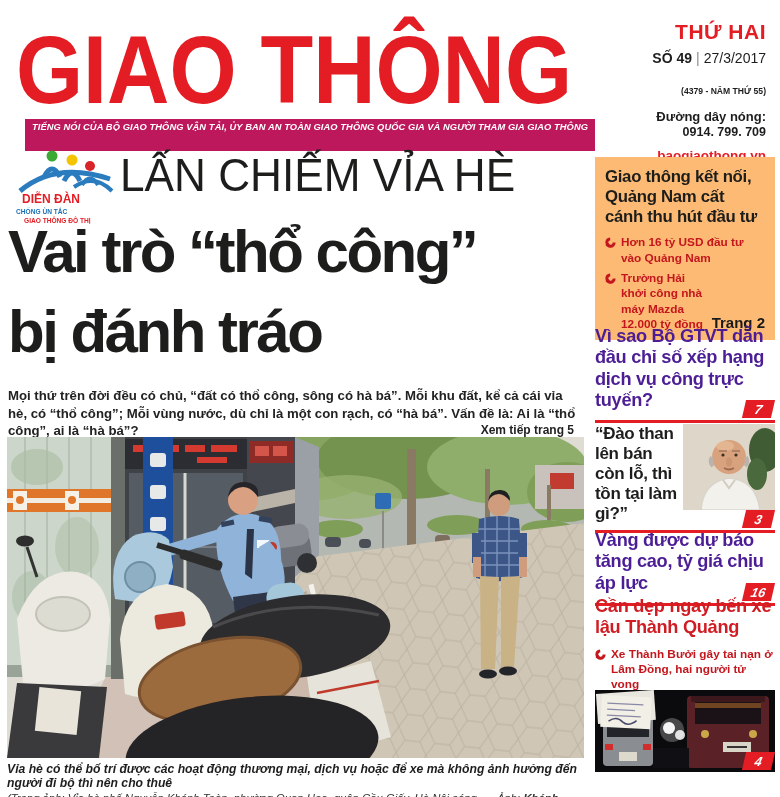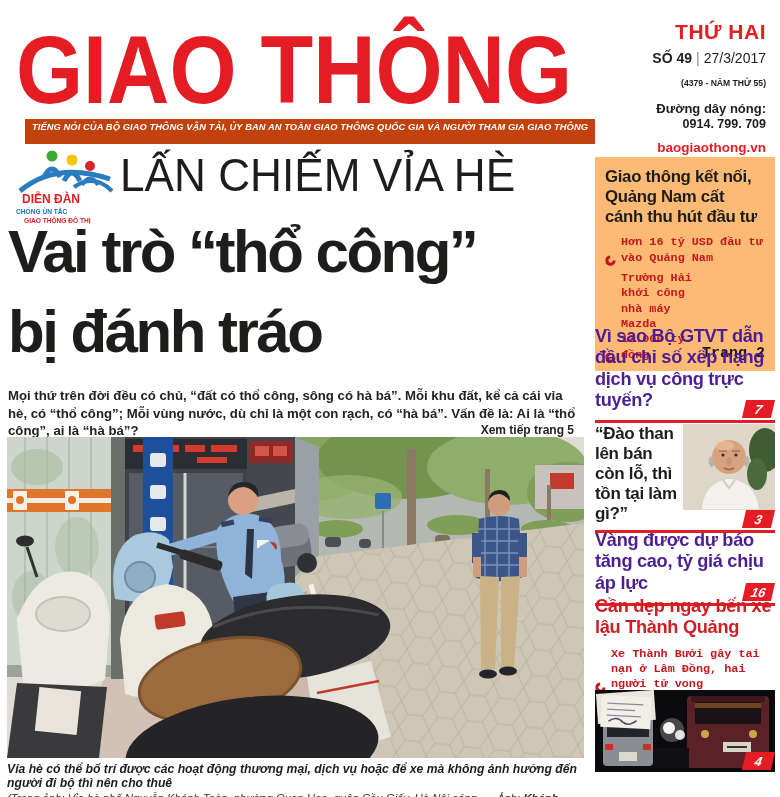--- a/index.html
+++ b/index.html
@@ -1,29 +1,29 @@
 <!DOCTYPE html>
 <html><head>
 <meta charset="utf-8">
 <style>
   html,body{margin:0;padding:0;background:#fff;}
   .page{position:relative;width:780px;height:797px;background:#fff;overflow:hidden;
         font-family:"Liberation Sans",sans-serif;color:#1d1d1b;}
 
   
   .logo-svg{position:absolute;left:16px;top:4px;}
-  .tagline-bar{position:absolute;left:25px;top:119px;width:570px;height:25px;background:#c2410c;
+  .tagline-bar{position:absolute;left:25px;top:119px;width:570px;height:32px;background:#be185d;
                color:#fff;font-size:9.3px;font-weight:bold;text-align:center;line-height:17px;
                letter-spacing:.1px;font-style:italic;}
   .hdr-right{position:absolute;left:598px;top:20px;width:168px;text-align:right;padding-right:6px;}
   .day{color:#e31d23;font-size:21px;font-weight:bold;letter-spacing:.5px;}
   .issue{margin-top:6px;font-size:14px;}
   .issue .no{font-weight:bold;}
   .issue .sep{color:#8b8b8b;margin:0 4px;font-weight:normal;}
-  .issue-note{font-size:8.6px;font-weight:bold;margin-top:12px;}
+  .issue-note{font-size:8.6px;font-weight:bold;margin-top:20px;}
   .hotline-label{margin-top:13px;font-size:13px;font-weight:bold;}
   .hotline-number{font-size:12.5px;font-weight:bold;margin-top:1px;}
   .website{font-size:13.5px;font-weight:bold;color:#e31d23;margin-top:9px;}
 
   
   .forum-badge{position:absolute;left:12px;top:145px;}
   .kicker{position:absolute;left:120px;top:148px;font-size:46px;white-space:nowrap;
           transform:scaleX(.96);transform-origin:left top;color:#1d1d1b;}
   .headline{position:absolute;left:8px;top:212px;font-size:60px;font-weight:bold;
             line-height:80px;letter-spacing:-2.5px;color:#1d1d1b;white-space:nowrap;}
@@ -36,22 +36,22 @@
   .cap2{display:flex;justify-content:space-between;font-size:11.3px;font-style:italic;
         color:#333;margin-top:2px;}
   .cap2 .credit b{font-weight:bold;}
 
   
   .sidebar{position:absolute;left:595px;top:0;width:180px;}
   .sb-abs{position:absolute;left:0;width:180px;}
   .sb-box{top:157px;background:#fdba74;padding:10px 10px 8px 10px;box-sizing:border-box;}
   .sb-box-title{font-size:16.8px;font-weight:bold;line-height:1.2;letter-spacing:-.3px;}
   .sb-bullets{margin-top:8px;display:flex;flex-direction:column;gap:5px;}
-  .sb-bullet{display:flex;align-items:flex-end;font-size:11.8px;font-weight:bold;
-             color:#c4161d;line-height:1.3;font-family:Liberation Mono, monospace;}
+  .sb-bullet{display:flex;align-items:flex-start;font-size:11.8px;font-weight:bold;
+             color:#c4161d;line-height:1.3;}
   .sb-bullet .arr{flex:0 0 11px;margin:2px 5px 0 0;}
   .trang{font-size:15px;font-weight:bold;color:#1a1a1a;margin-left:6px;white-space:nowrap;
          align-self:flex-end;}
   .sb-title{font-size:18.2px;font-weight:bold;line-height:1.17;letter-spacing:-.3px;color:#4c1d95;}
   .sb-title.red{color:#d01d24;}
   .pagebar{position:relative;height:4px;border-bottom:3px solid #e31d23;margin-top:5px;}
   .page-badge{position:absolute;right:2px;bottom:2px;width:29px;height:18px;background:#e31d23;
               transform:skewX(-13deg);color:#fff;font-style:italic;font-weight:bold;font-size:13px;
               display:flex;align-items:center;justify-content:center;}
   .sb-item2{top:326px;}

